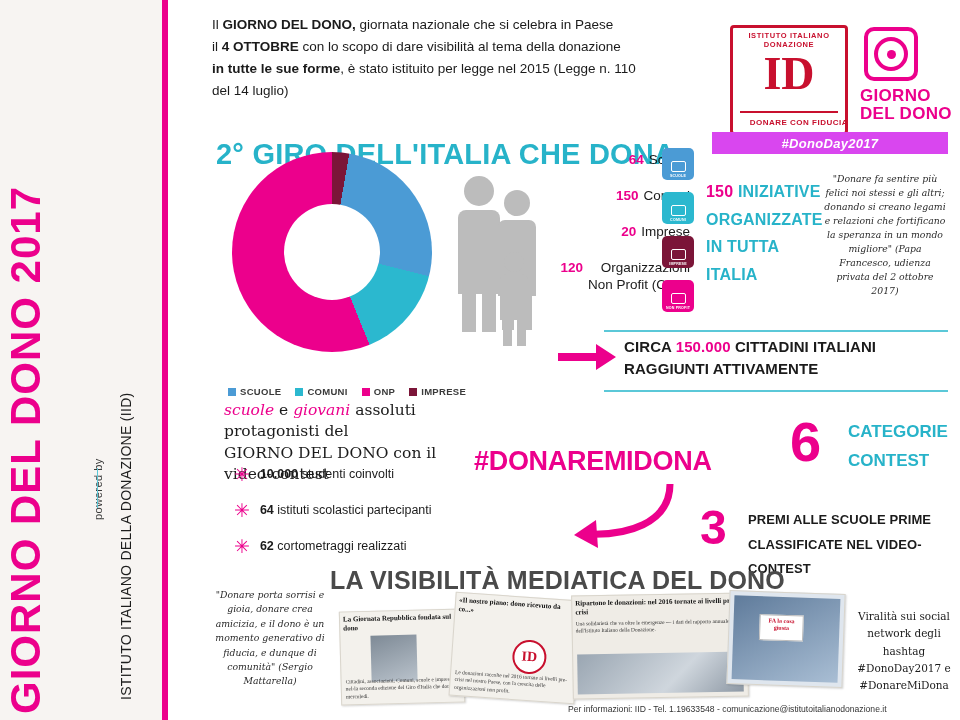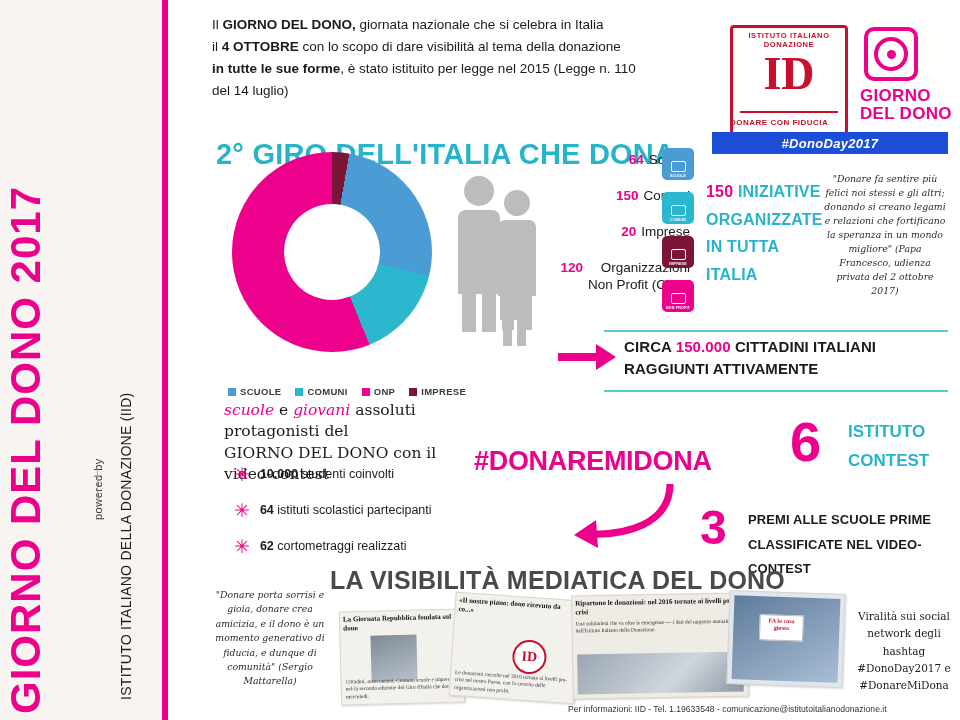--- a/index.html
+++ b/index.html
@@ -73,21 +73,21 @@
     position: absolute; left: 8px; top: 6px; right: 8px;
     text-align: center; font-size: 7.5px; color: #c8102e; font-weight: bold;
     letter-spacing: .6px;
   }
   .iid-id {
     position: absolute; left: 0; right: 0; top: 26px;
     text-align: center; font-size: 46px; font-weight: bold; color: #c8102e;
     font-family: "Liberation Serif", serif; line-height: 1;
   }
   .iid-sub {
-    position: absolute; left: 0; right: 0; bottom: 8px; text-align: left;
+    position: absolute; left: 0; right: 0; bottom: 8px; text-align: right;
     font-size: 8px; font-weight: bold; color: #c8102e; letter-spacing: .5px;
   }
   .iid-rule {
     position: absolute; left: 10px; right: 10px; bottom: 22px; height: 2px; background: #c8102e;
   }
   .gdd-logo { width: 110px; height: 110px; position: relative; }
   .gdd-mark {
     position: absolute; left: 8px; top: 2px; width: 54px; height: 54px;
     border: 4px solid #ec008c; border-radius: 10px;
     display: flex; align-items: center; justify-content: center;
@@ -98,21 +98,21 @@
   }
   .gdd-mark::after {
     content: ""; position: absolute; width: 9px; height: 9px; background: #ec008c; border-radius: 50%;
   }
   .gdd-text {
     position: absolute; left: 4px; top: 62px; font-size: 17px; font-weight: bold;
     color: #ec008c; line-height: 1.05; letter-spacing: .3px;
   }
   .hashtag-bar {
     position: absolute; left: 712px; top: 132px; width: 236px; height: 22px;
-    background: #1d4ed8; color: #fff; font-size: 13px; font-weight: bold;
+    background: #d946ef; color: #fff; font-size: 13px; font-weight: bold;
     font-style: italic; display: flex; align-items: center; justify-content: center;
     letter-spacing: .3px;
   }
 
   
   .giro-title {
     position: absolute; left: 216px; top: 102px;
     font-size: 29px; font-weight: bold; color: #27b3c9;
     letter-spacing: .2px;
     margin-top: 36px;
@@ -302,21 +302,21 @@
   <div class="left-band">
 
     <div class="ghost2">solidarietà</div>
     <div class="vert-title">GIORNO DEL DONO 2017</div>
     <div class="powered">powered by</div>
     <div class="vert-divider"></div>
     <div class="vert-iid">ISTITUTO ITALIANO DELLA DONAZIONE (IID)</div>
   </div>
 
   <div class="intro">
-    <span>Il </span><b>GIORNO DEL DONO,</b><span> giornata nazionale che si celebra in Italia</span><br>
+    <span>Il </span><b>GIORNO DEL DONO,</b><span> giornata nazionale che si celebra in Paese</span><br>
     <span>il </span><b>4 OTTOBRE</b><span> con lo scopo di dare visibilità al tema della donazione</span><br>
     <b>in tutte le sue forme</b><span>, è stato istituito per legge nel 2015 (Legge n. 110</span><br>
     <span>del 14 luglio)</span>
   </div>
 
   <div class="logo-box">
     <div class="iid-logo">
       <div class="iid-ring"></div>
       <div class="iid-arc-top">ISTITUTO ITALIANO DONAZIONE</div>
       <div class="iid-id">ID</div>
@@ -456,21 +456,21 @@
   </div>
 
   <div class="donaremidona">#DONAREMIDONA</div>
   <svg class="curve-arrow" viewBox="0 0 110 70">
     <path d="M104 6 C104 46 60 58 20 56" stroke="#ec008c" stroke-width="7" fill="none"></path>
     <path d="M30 42 L8 57 L32 70 Z" fill="#ec008c"></path>
   </svg>
 
   <div class="six">6</div>
   <div class="cat">
-    <span>ISTITUTO</span><br>
+    <span>CATEGORIE</span><br>
     <span>CONTEST</span>
   </div>
   <div class="three">3</div>
   <div class="premi">
     <span>PREMI ALLE SCUOLE PRIME</span><br>
     <span>CLASSIFICATE NEL VIDEO-CONTEST</span>
   </div>
 
   <div class="visib">LA VISIBILITÀ MEDIATICA DEL DONO</div>
 

